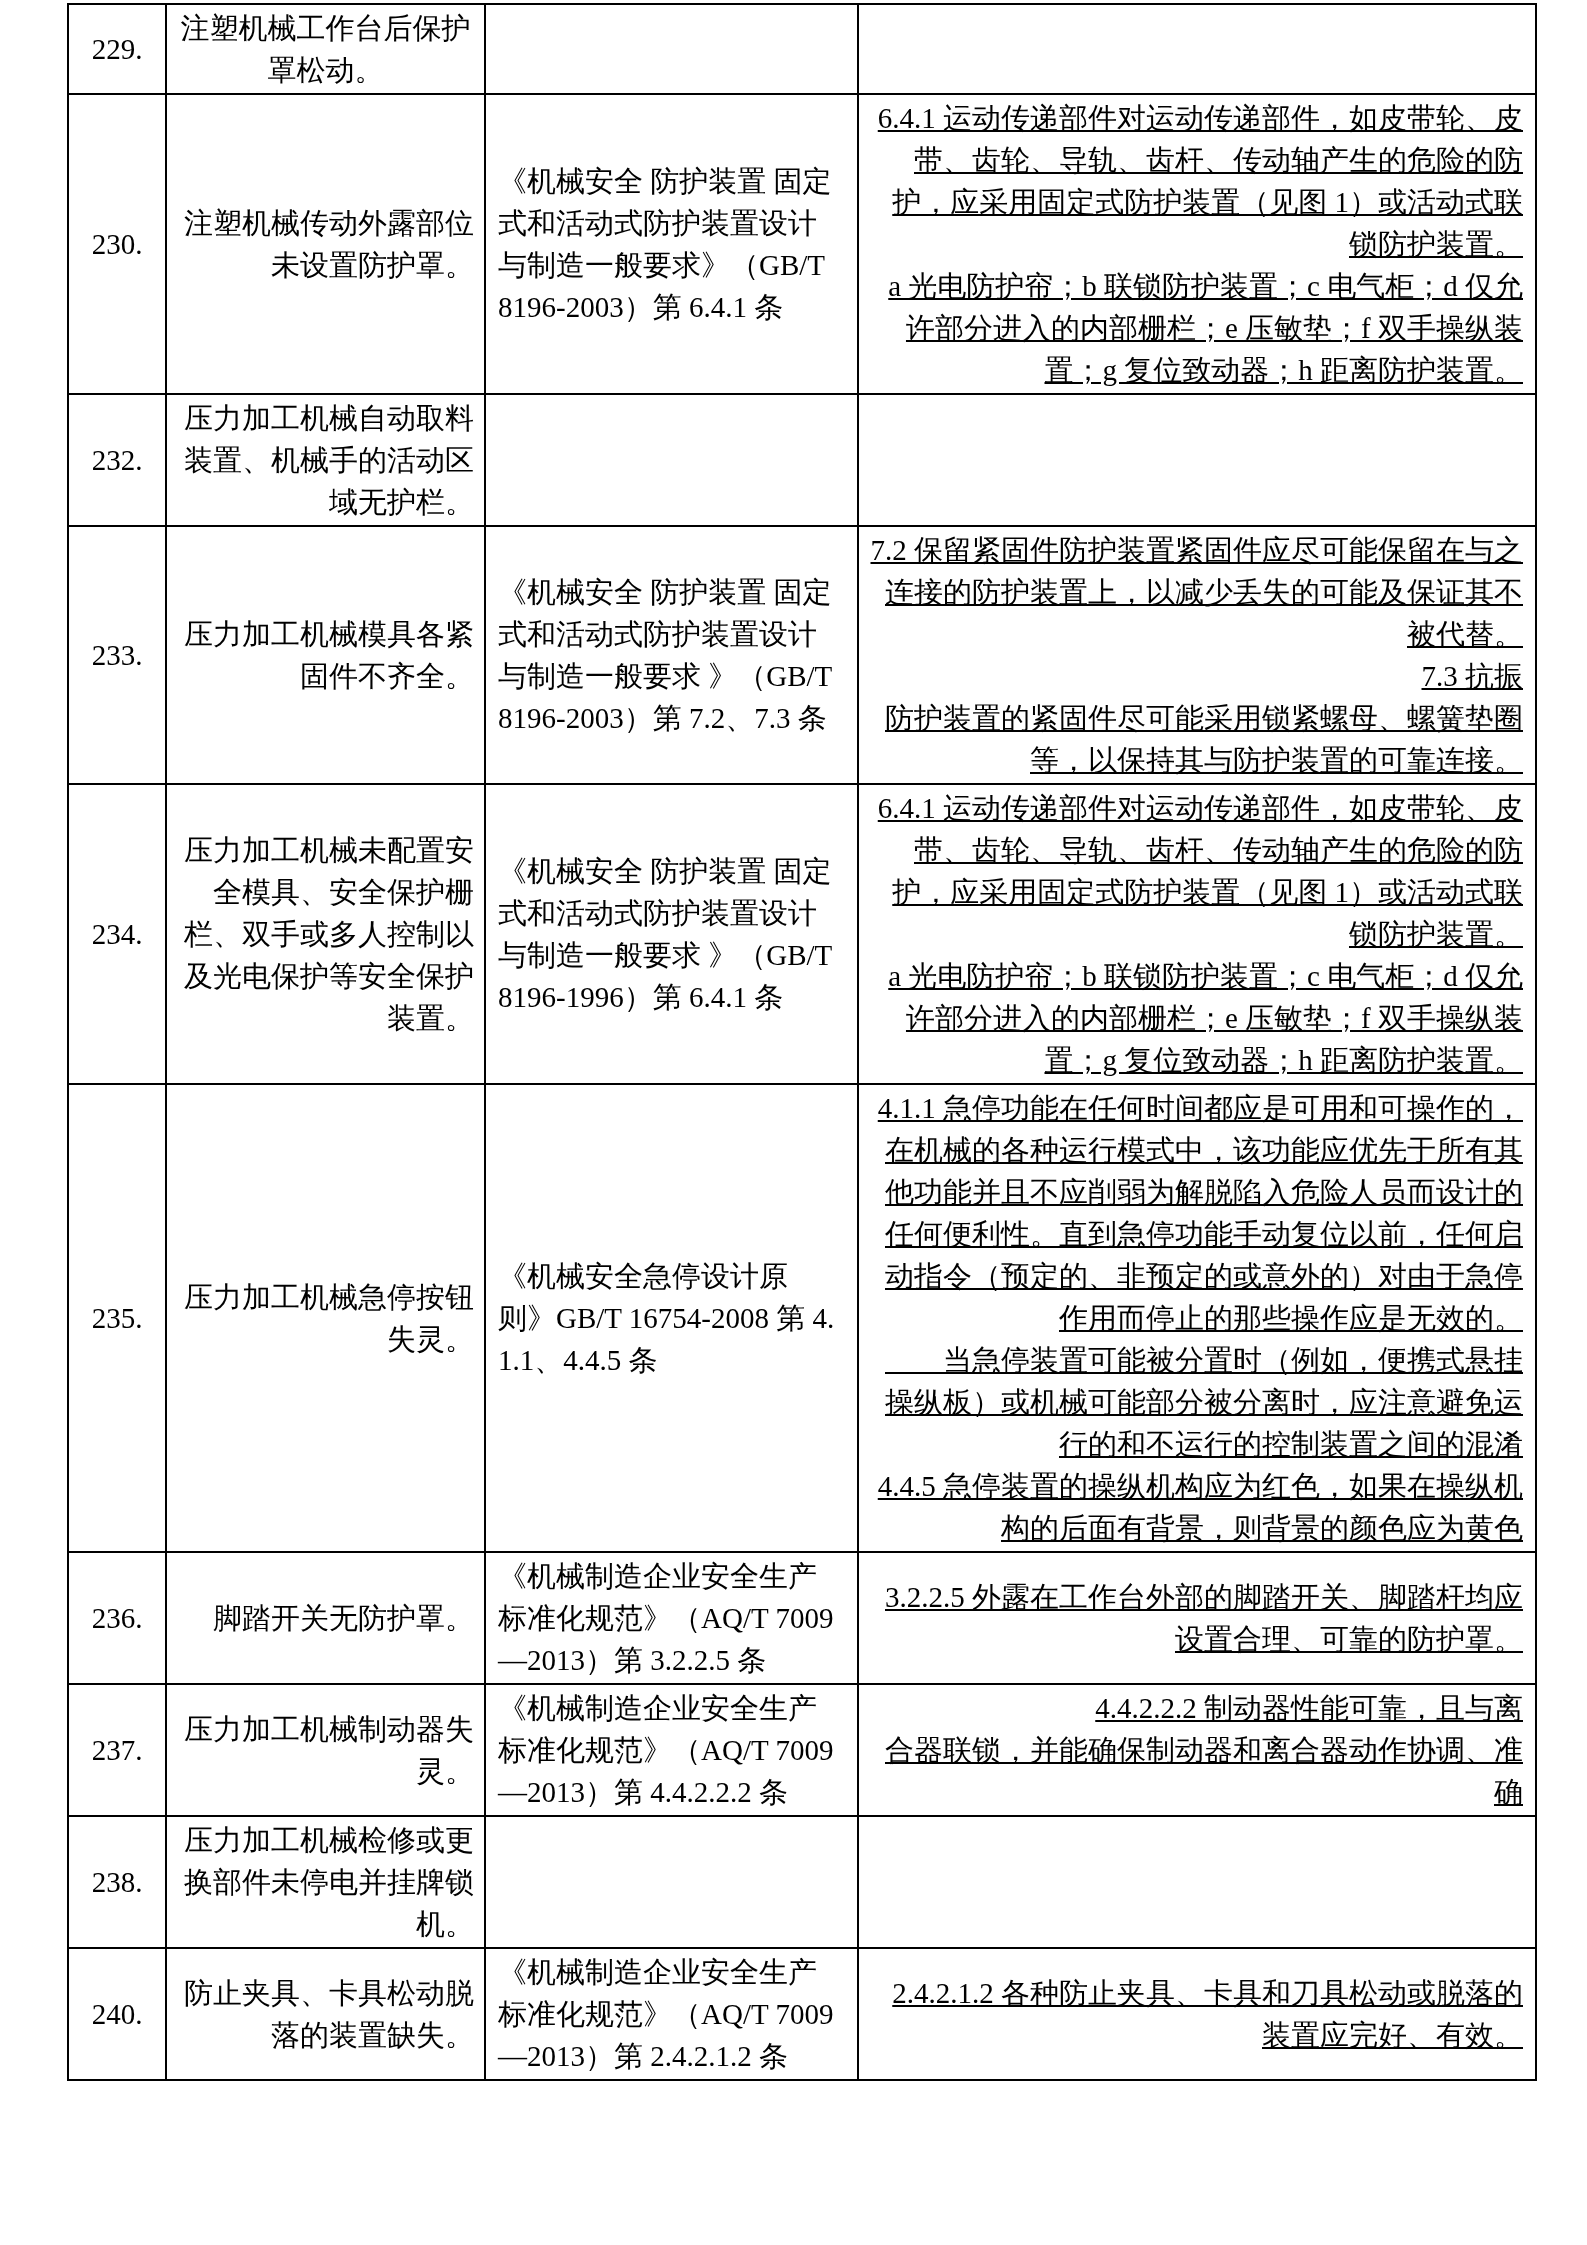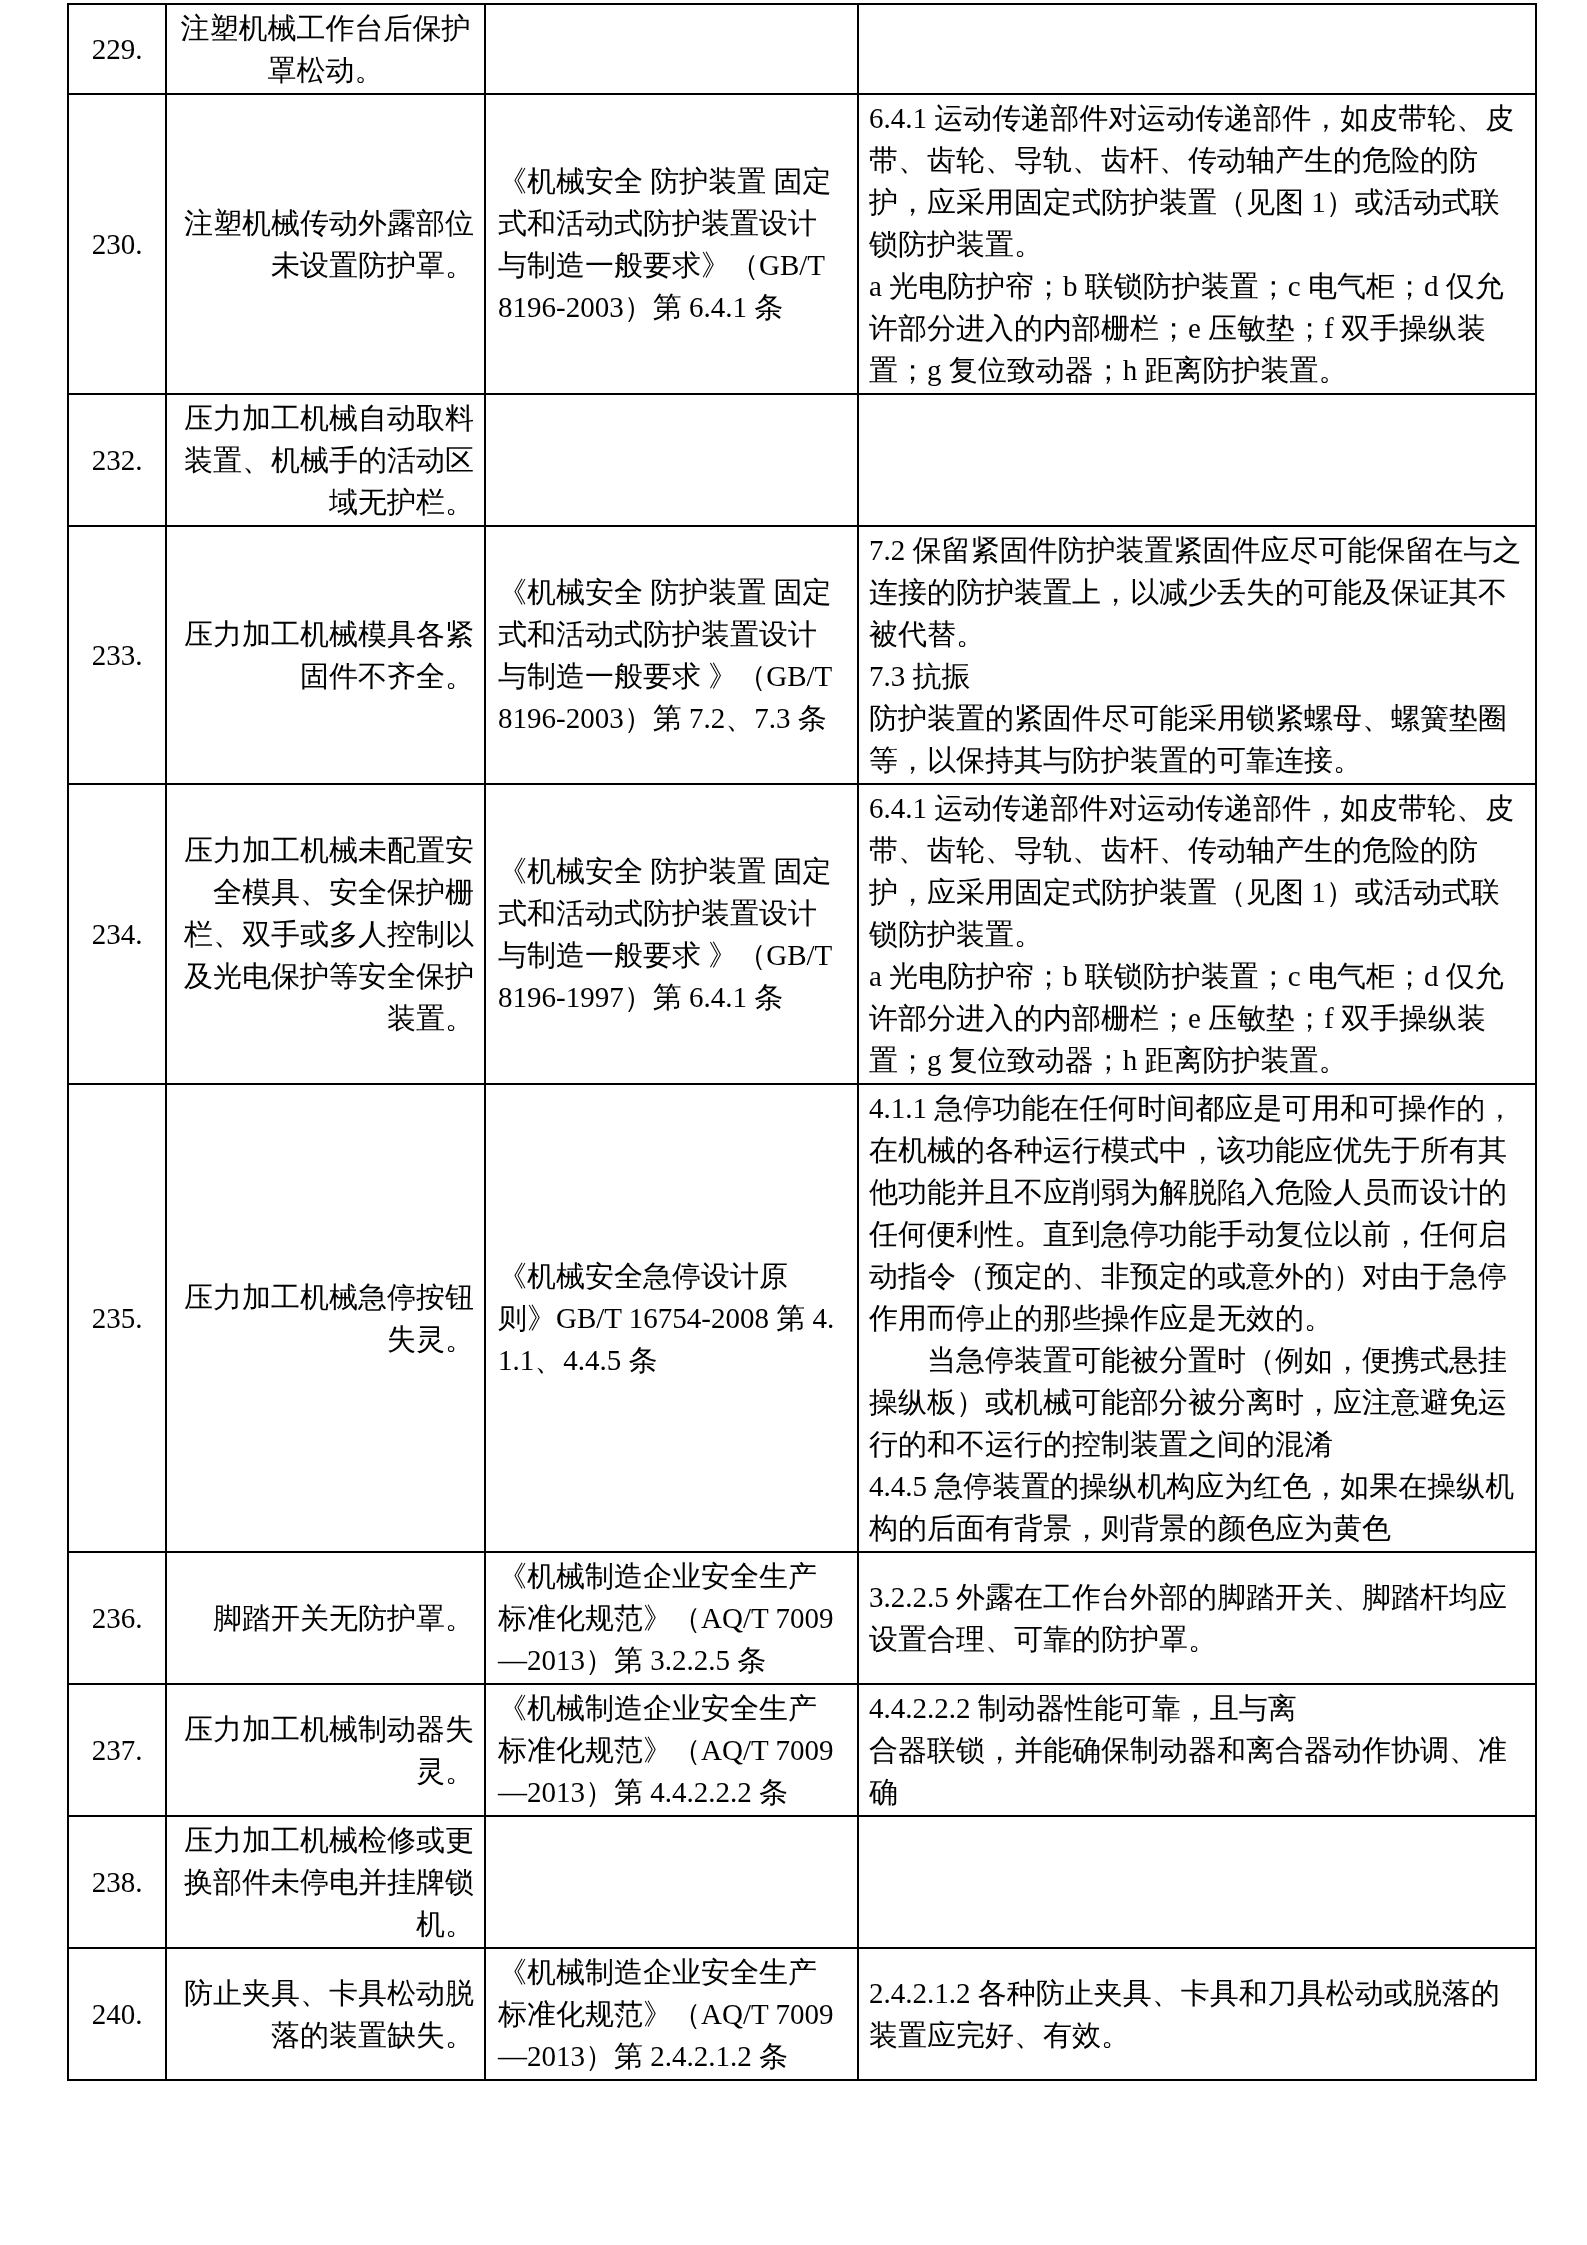--- a/index.html
+++ b/index.html
@@ -42,22 +42,23 @@
     text-align: center;
     padding: 2px 6px;
   }
   td.std {
     padding: 2px 12px;
     text-align: left;
     font-family: Liberation Serif, serif;
   }
   td.exc {
     padding: 2px 12px 2px 10px;
-    text-align: left;
+    text-align: right;
     white-space: pre-line;
+    text-decoration: underline;
   }
 </style>
 </head>
 <body>
 
 <table class="hazard-table">
   <colgroup>
     <col style="width:98px">
     <col style="width:319px">
     <col style="width:373px">
@@ -87,21 +88,21 @@
       <td class="num">233.</td>
       <td class="desc">压力加工机械模具各紧固件不齐全。</td>
       <td class="std">《机械安全 防护装置 固定式和活动式防护装置设计与制造一般要求 》（GB/T 8196-2003）第 7.2、7.3 条</td>
       <td class="exc">7.2 保留紧固件防护装置紧固件应尽可能保留在与之连接的防护装置上，以减少丢失的可能及保证其不被代替。
 7.3 抗振
 防护装置的紧固件尽可能采用锁紧螺母、螺簧垫圈等，以保持其与防护装置的可靠连接。</td>
     </tr>
     <tr style="height:288px">
       <td class="num">234.</td>
       <td class="desc">压力加工机械未配置安全模具、安全保护栅栏、双手或多人控制以及光电保护等安全保护装置。</td>
-      <td class="std">《机械安全 防护装置 固定式和活动式防护装置设计与制造一般要求 》（GB/T 8196-1997）第 6.4.1 条</td>
+      <td class="std">《机械安全 防护装置 固定式和活动式防护装置设计与制造一般要求 》（GB/T 8196-1996）第 6.4.1 条</td>
       <td class="exc">6.4.1 运动传递部件对运动传递部件，如皮带轮、皮带、齿轮、导轨、齿杆、传动轴产生的危险的防护，应采用固定式防护装置（见图 1）或活动式联锁防护装置。
 a 光电防护帘；b 联锁防护装置；c 电气柜；d 仅允许部分进入的内部栅栏；e 压敏垫；f 双手操纵装置；g 复位致动器；h 距离防护装置。</td>
     </tr>
     <tr style="height:460px">
       <td class="num">235.</td>
       <td class="desc">压力加工机械急停按钮失灵。</td>
       <td class="std">《机械安全急停设计原则》GB/T 16754-2008 第 4.1.1、4.4.5 条</td>
       <td class="exc">4.1.1 急停功能在任何时间都应是可用和可操作的，在机械的各种运行模式中，该功能应优先于所有其他功能并且不应削弱为解脱陷入危险人员而设计的任何便利性。直到急停功能手动复位以前，任何启动指令（预定的、非预定的或意外的）对由于急停作用而停止的那些操作应是无效的。
 　　当急停装置可能被分置时（例如，便携式悬挂操纵板）或机械可能部分被分离时，应注意避免运行的和不运行的控制装置之间的混淆
 4.4.5 急停装置的操纵机构应为红色，如果在操纵机构的后面有背景，则背景的颜色应为黄色</td>

